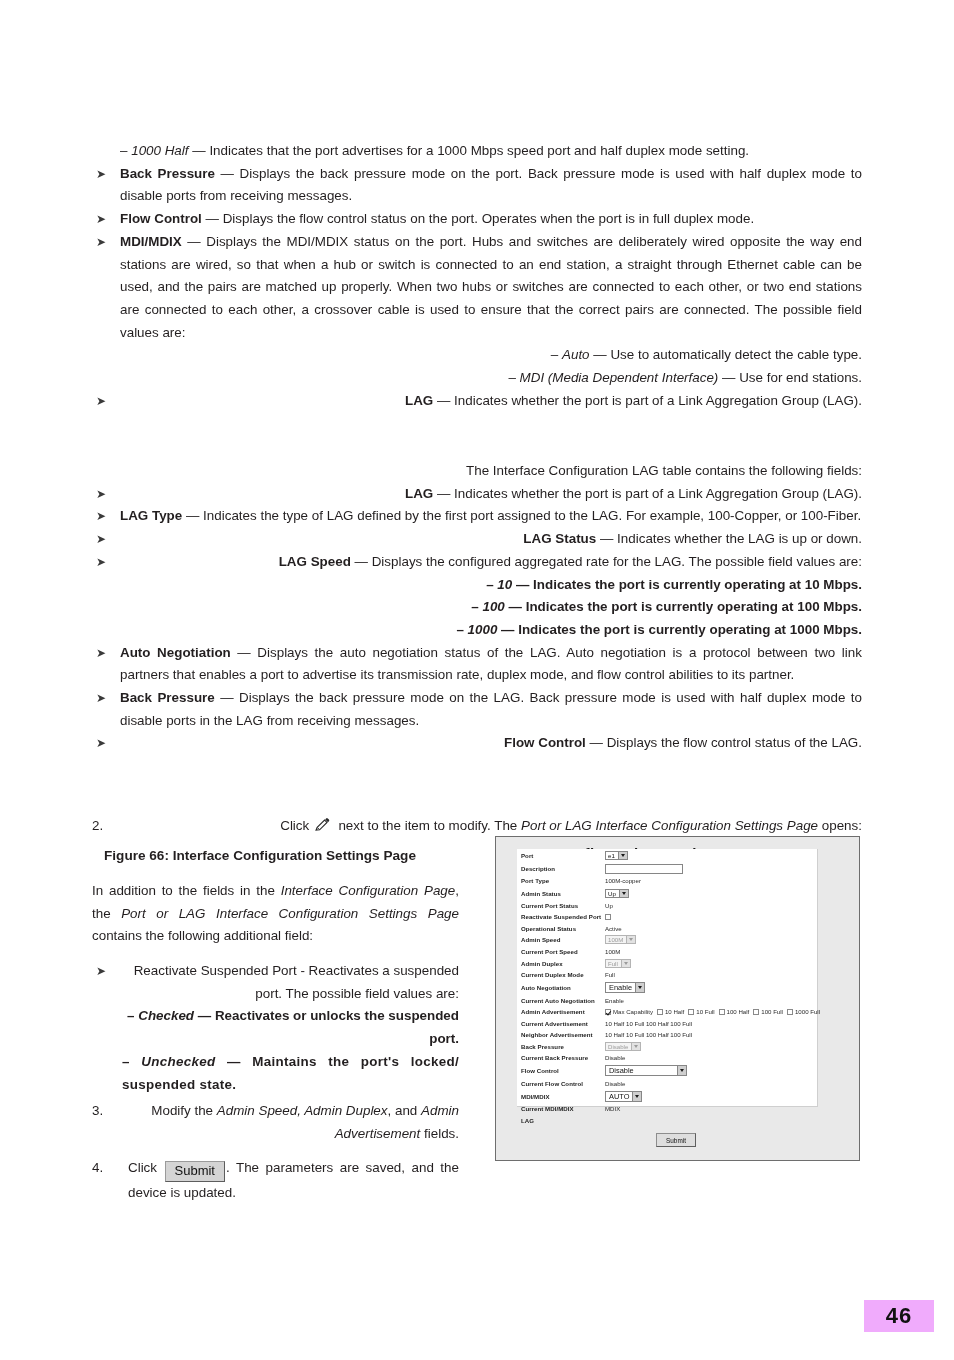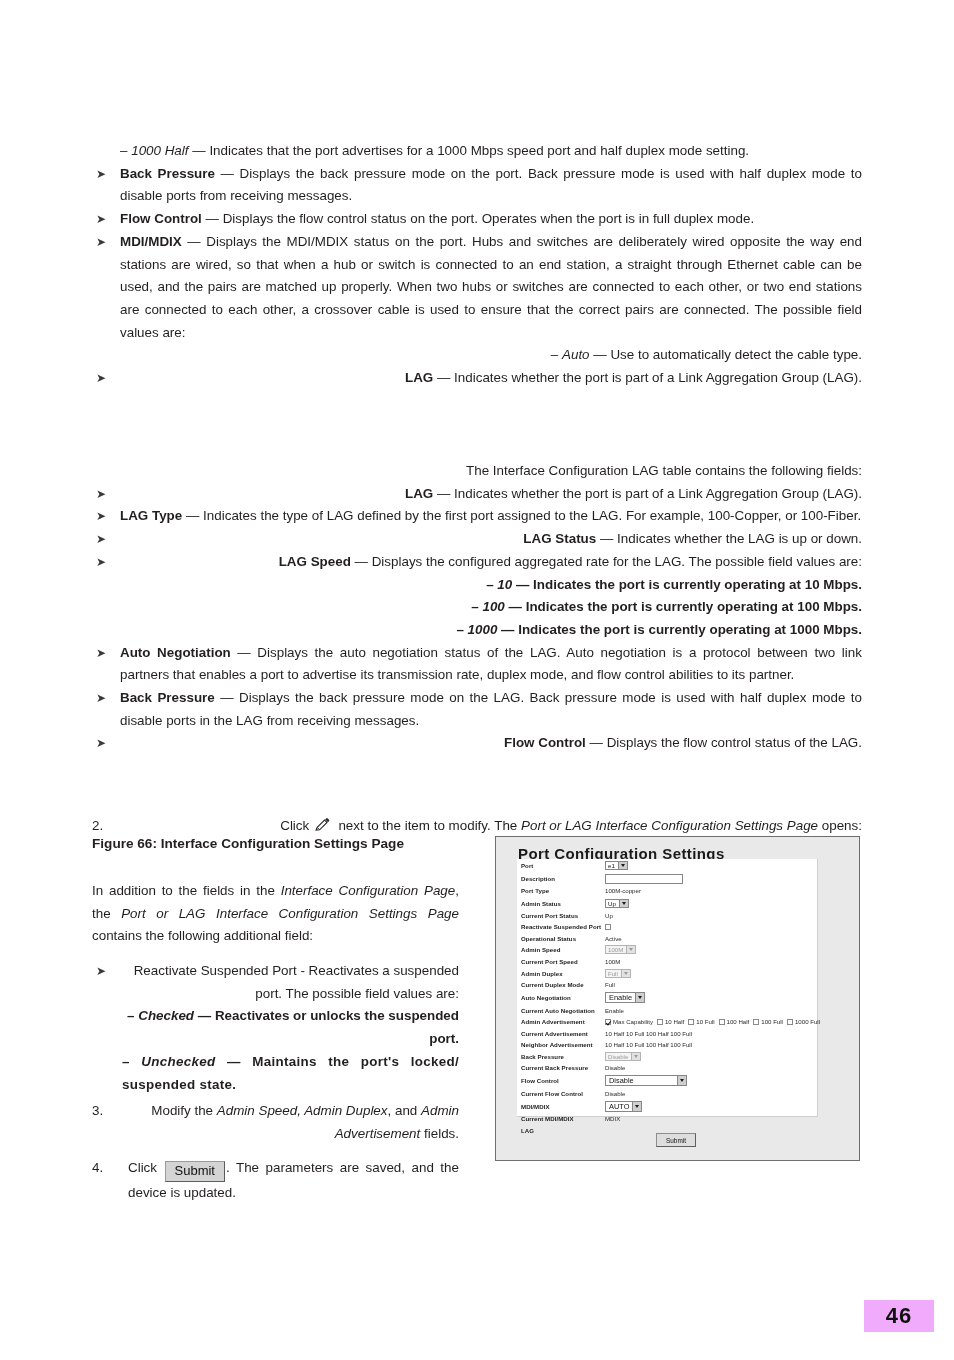--- a/index.html
+++ b/index.html
@@ -59,21 +59,21 @@
     background:#e9e9e9;
     border:1px solid #6e6e6e;
     box-sizing:border-box;
   }
   .fig-title{
     position:absolute;left:22px;top:8px;
     font-size:15px;font-weight:bold;color:#1a1a1a;
     letter-spacing:.4px;
   }
   .fig-table{
-    position:absolute;left:21px;top:22px;
+    position:absolute;left:21px;top:12px;
     width:300px;height:257px;
     background:#ffffff;
     border:1px solid #cfcfcf;
     border-top:none;border-left:none;
   }
   .frow{
     position:relative;
     height:11.55px;
     display:flex;align-items:center;
   }
@@ -209,20 +209,26 @@
       <b>MDI/MDIX</b>
       <span>—</span>
       <span>Displays the MDI/MDIX status on the port. Hubs and switches are deliberately wired opposite the way end stations are wired, so that when a hub or switch is connected to an end station, a straight through Ethernet cable can be used, and the pairs are matched up properly. When two hubs or switches are connected to each other, or two end stations are connected to each other, a crossover cable is used to ensure that the correct pairs are connected. The possible field values are:</span>
     </p>
 
     <p class="ln dash nojust">
       <span>–</span>
       <i>Auto</i>
       <span>—</span>
       <span>Use to automatically detect the cable type.</span>
+    </p>
+    <p class="ln dash nojust">
+      <span>–</span>
+      <i>MDI (Media Dependent Interface)</i>
+      <span>—</span>
+      <span>Use for end stations.</span>
     </p>
 
     <p class="ln bullet nojust">
       <span class="mark">➤</span>
       <b>LAG</b>
       <span>—</span>
       <span>Indicates whether the port is part of a Link Aggregation Group (LAG).</span>
     </p>
   </div>
 
@@ -310,21 +316,21 @@
           <line x1="4.4" y1="10.6" x2="6.4" y2="12.6" stroke="#2a2a2a" stroke-width="1"></line>
         </svg>
       </span>
       &nbsp;<span>next to the item to modify. The</span>
       <i>Port or LAG Interface Configuration Settings Page</i>
       <span>opens:</span>
     </p>
   </div>
 
   <div style="position:absolute;left:92px;top:833px;width:370px;">
-    <p style="margin:0;font-size:13.6px;font-weight:bold;line-height:22.7px;">Figure 66: Interface Configuration Settings Page</p>
+    <p style="margin:12px;font-size:13.6px;font-weight:bold;line-height:22.7px;">Figure 66: Interface Configuration Settings Page</p>
   </div>
 
   <div style="position:absolute;left:92px;top:880px;width:367px;">
     <p class="ln" style="text-align:justify;">
       <span>In addition to the fields in the</span>
       <i>Interface Configuration Page</i><span>,</span>
       <span>the</span>
       <i>Port or LAG Interface Configuration Settings Page</i>
       <span>contains the following additional field:</span>
     </p>

